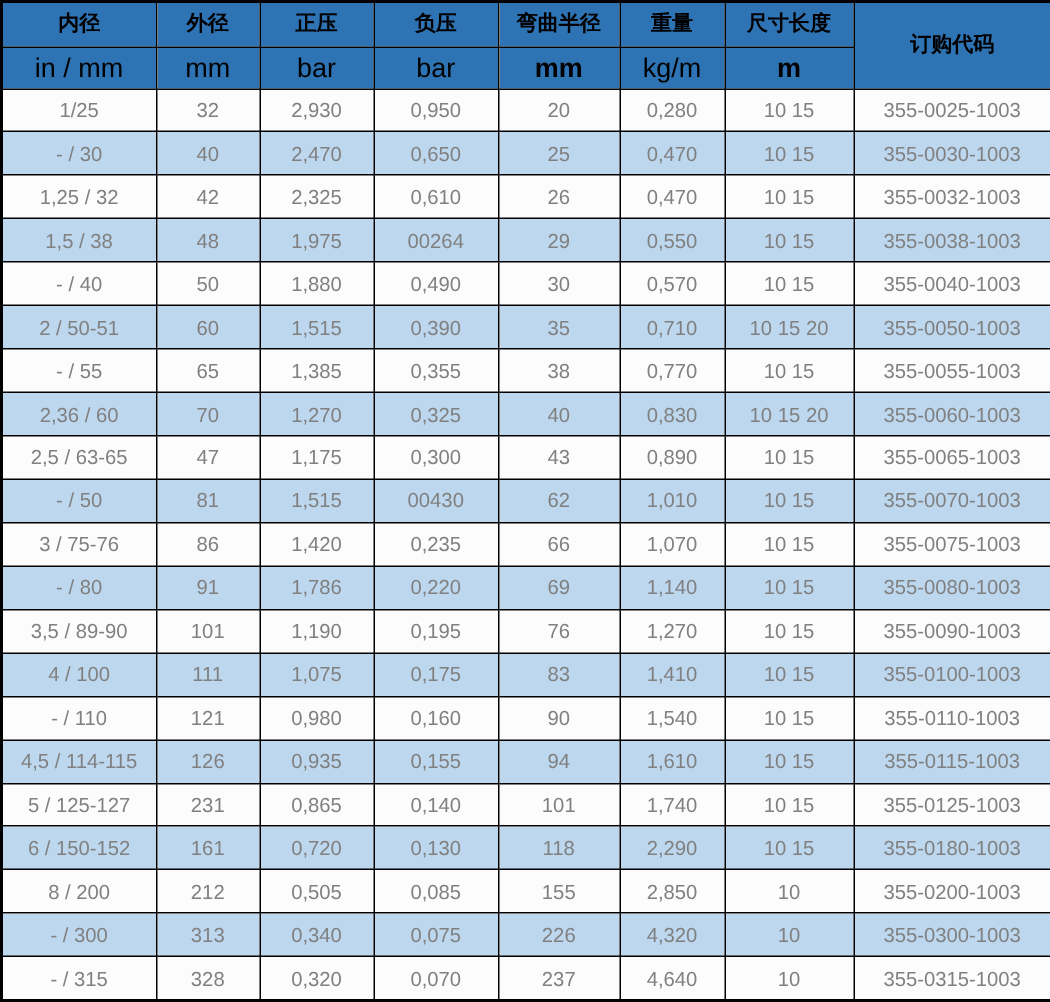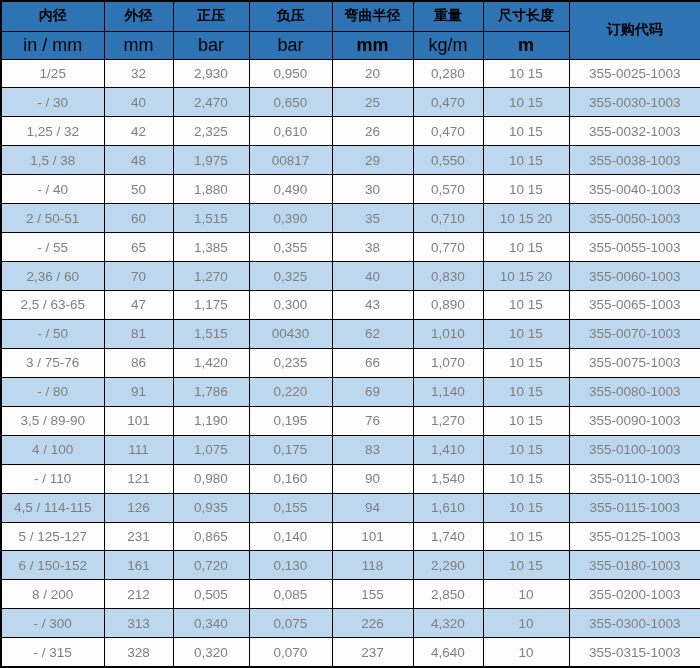--- a/index.html
+++ b/index.html
@@ -119,21 +119,21 @@
         <td>0,610</td>
         <td>26</td>
         <td>0,470</td>
         <td>10 15</td>
         <td>355-0032-1003</td>
       </tr>
       <tr class="alt">
         <td>1,5 / 38</td>
         <td>48</td>
         <td>1,975</td>
-        <td>00817</td>
+        <td>00264</td>
         <td>29</td>
         <td>0,550</td>
         <td>10 15</td>
         <td>355-0038-1003</td>
       </tr>
       <tr>
         <td>- / 40</td>
         <td>50</td>
         <td>1,880</td>
         <td>0,490</td>

